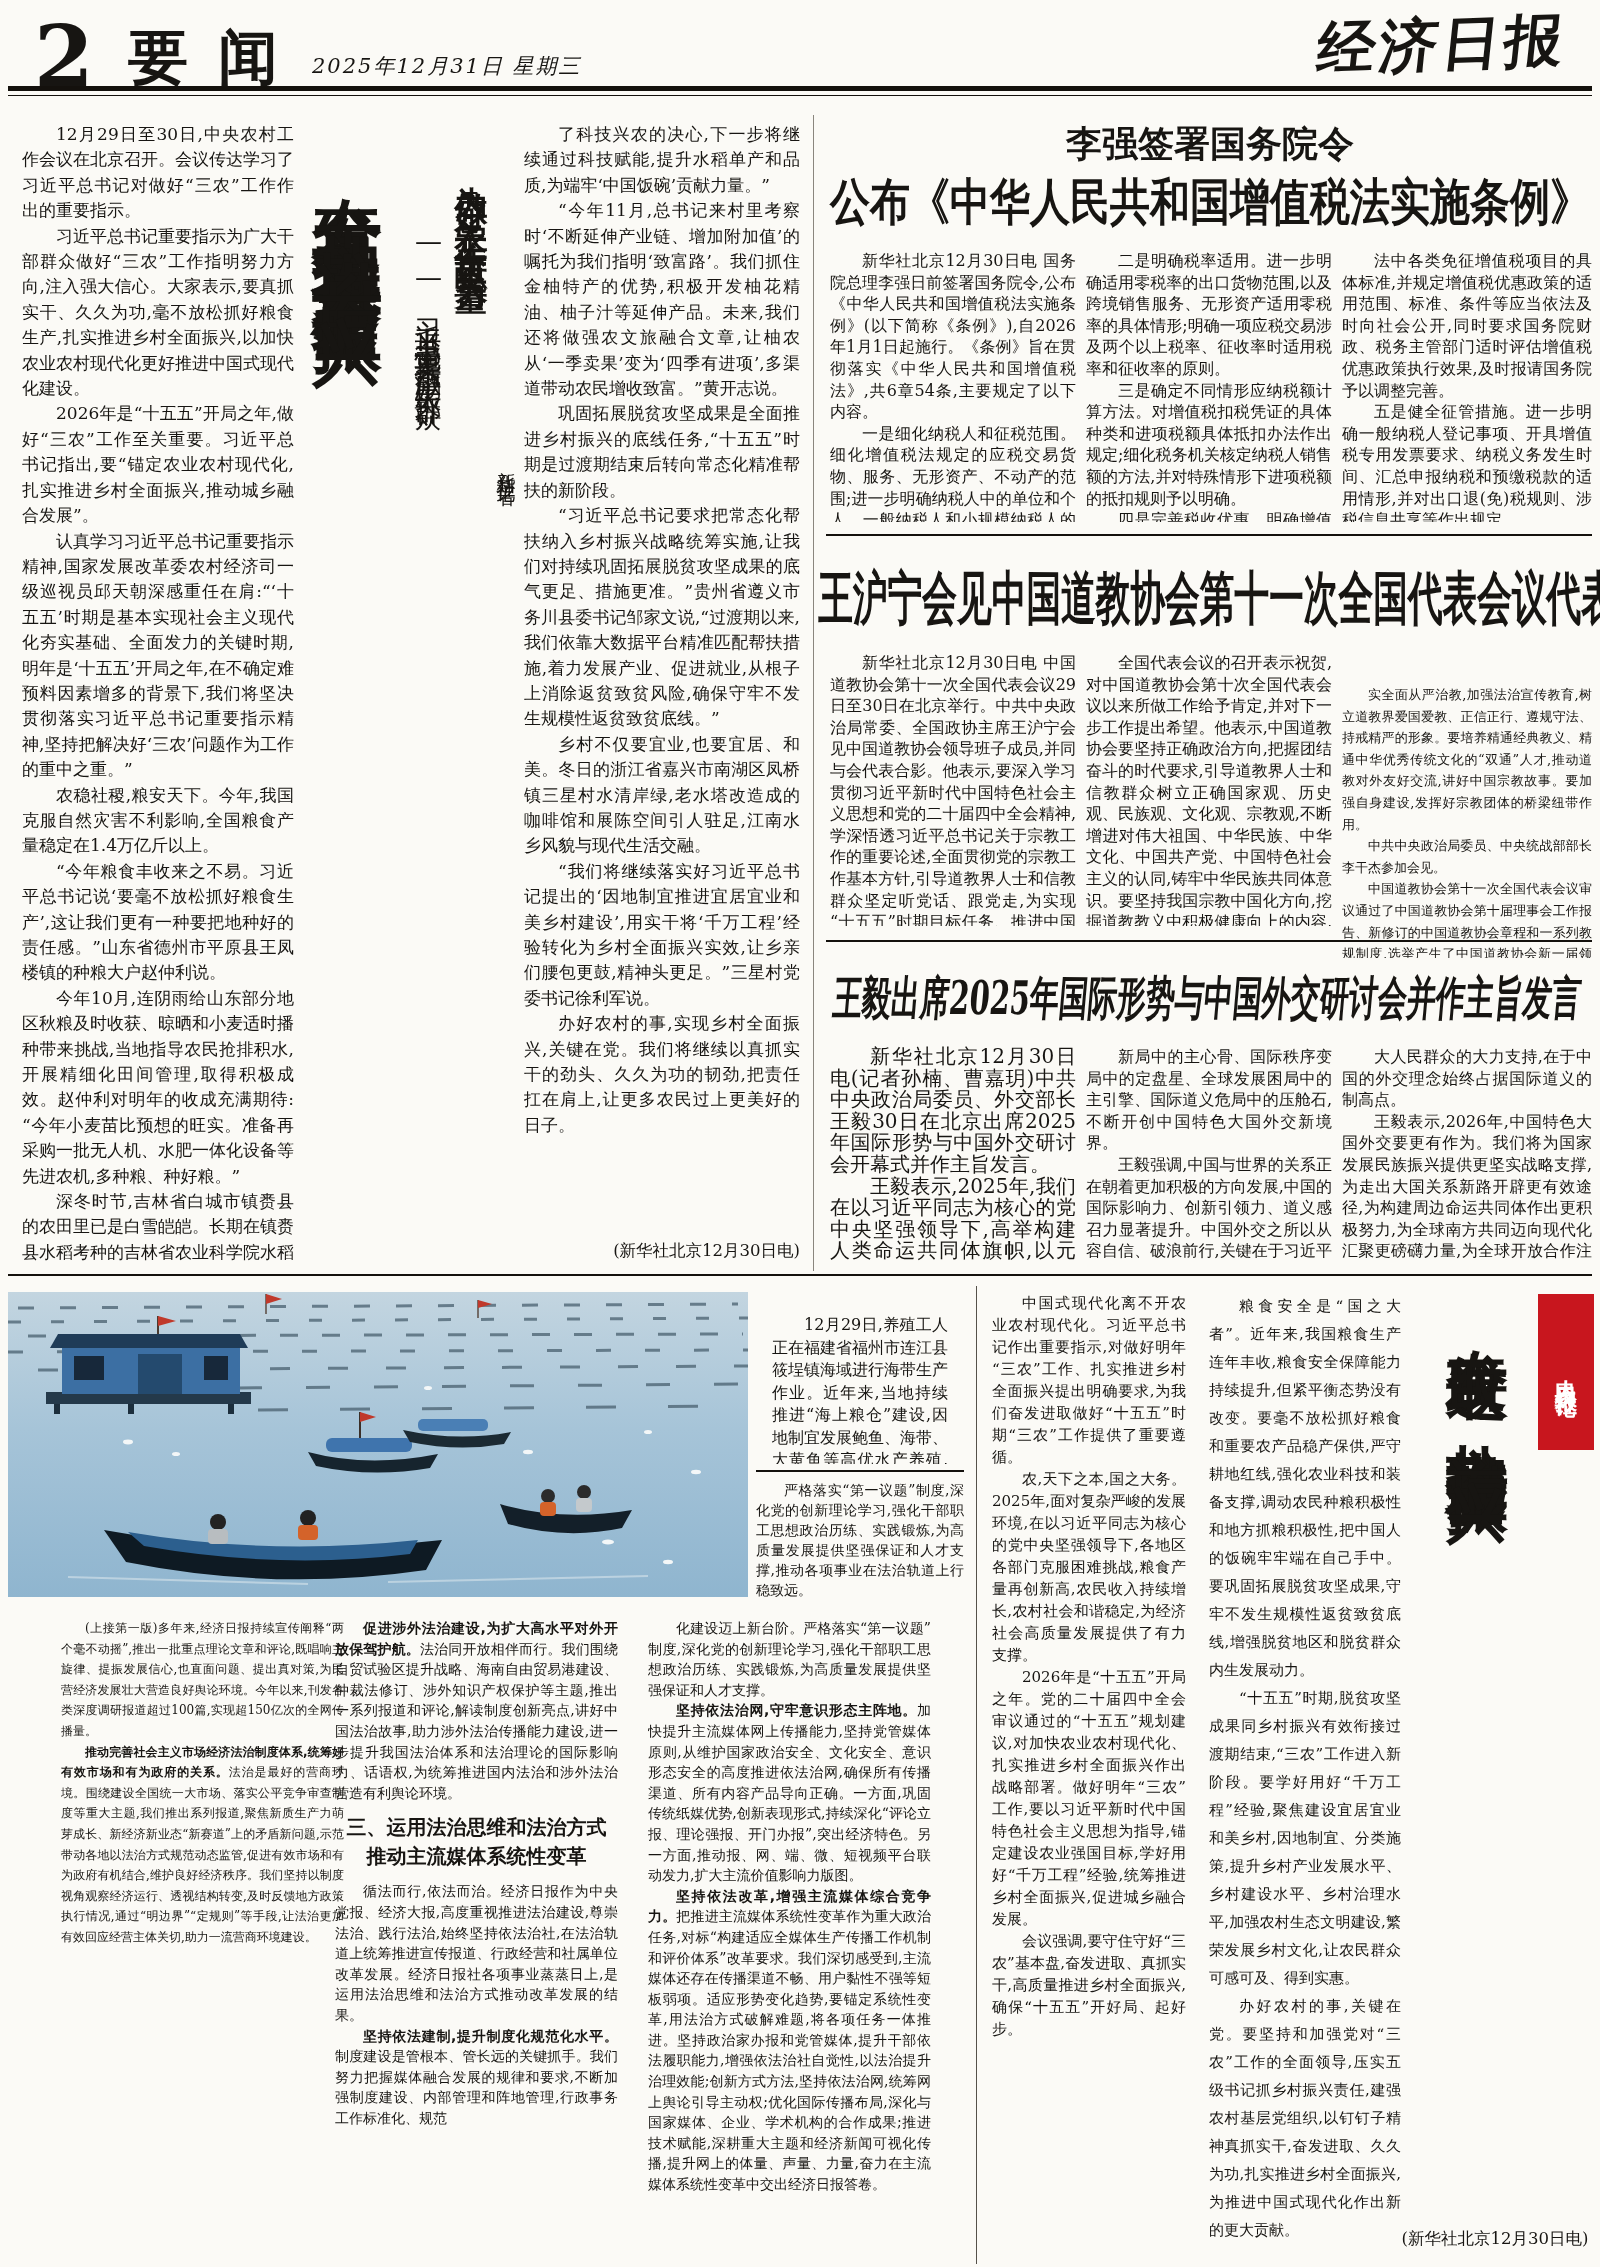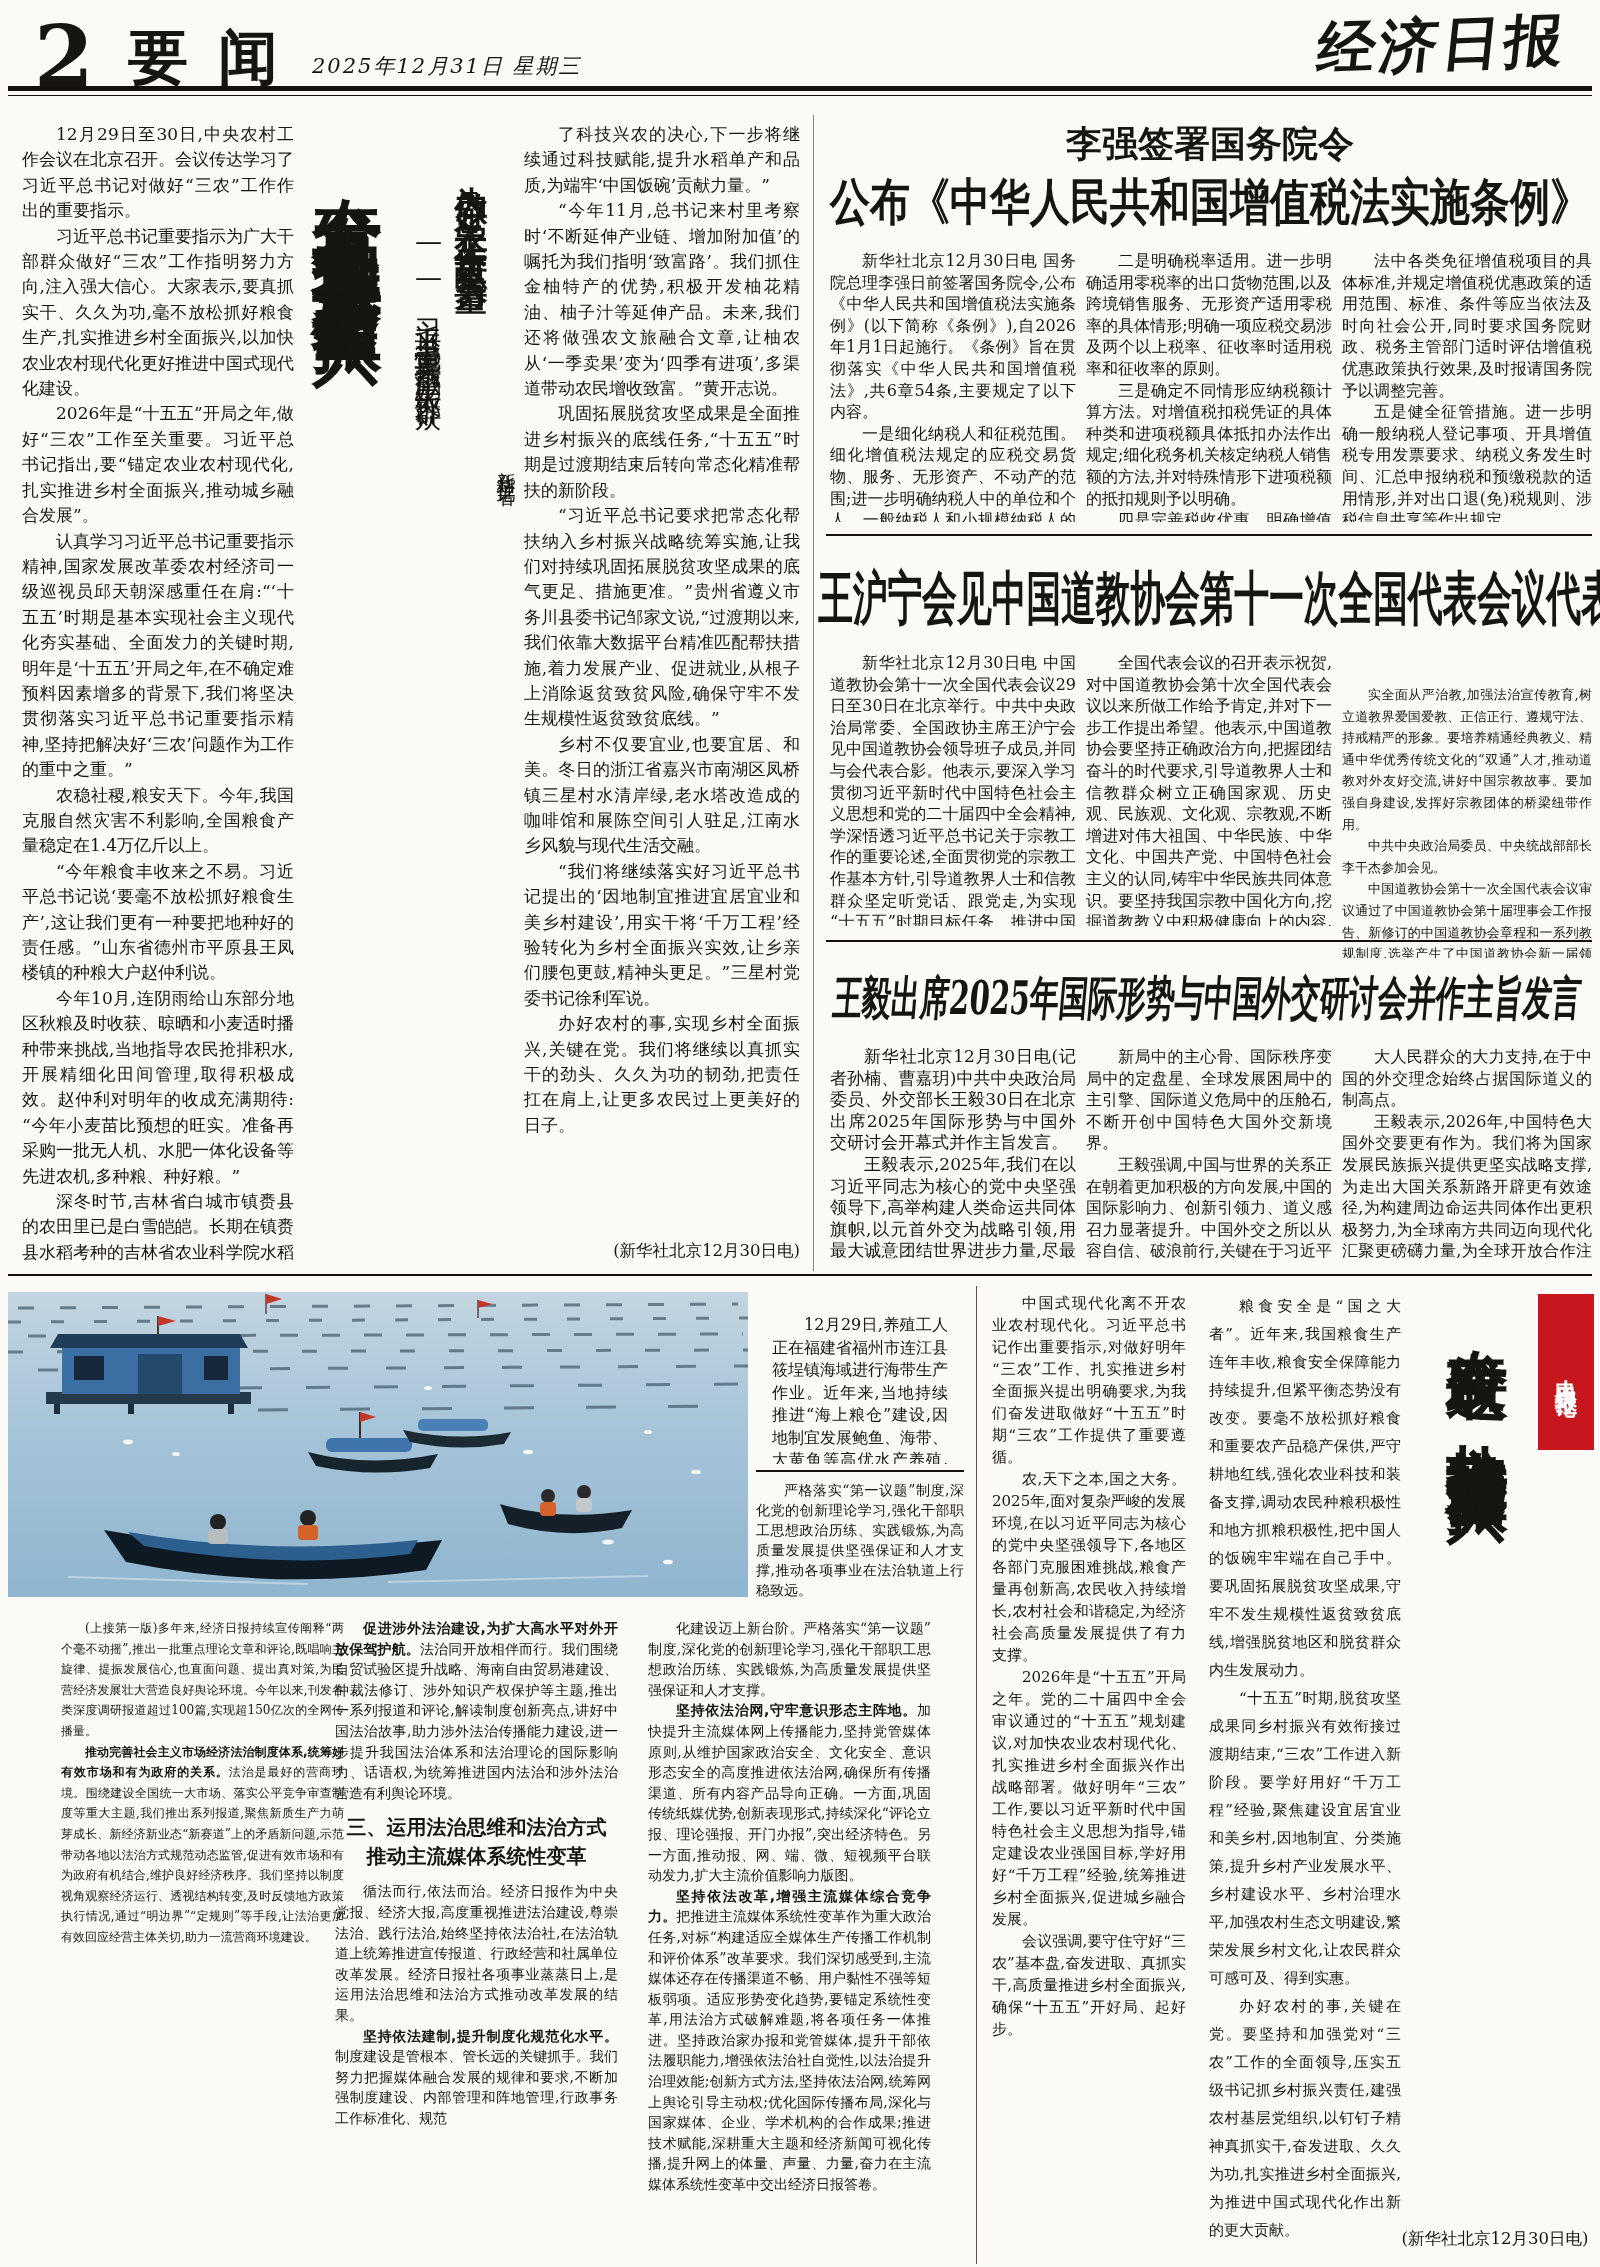--- a/index.html
+++ b/index.html
@@ -107,21 +107,21 @@
       <p>全国代表会议的召开表示祝贺,对中国道教协会第十次全国代表会议以来所做工作给予肯定,并对下一步工作提出希望。他表示,中国道教协会要坚持正确政治方向,把握团结奋斗的时代要求,引导道教界人士和信教群众树立正确国家观、历史观、民族观、文化观、宗教观,不断增进对伟大祖国、中华民族、中华文化、中国共产党、中国特色社会主义的认同,铸牢中华民族共同体意识。要坚持我国宗教中国化方向,挖掘道教教义中积极健康向上的内容,作出符合当代中国发展进步要求、符合社会主义核心价值观和中华优秀传统文化的阐释。要落</p>
     </div>
   <div class="col" style="left:1342px;top:684px;width:250px;height:274px;font-size:13px;line-height:21.6px;">
       <p>实全面从严治教,加强法治宣传教育,树立道教界爱国爱教、正信正行、遵规守法、持戒精严的形象。要培养精通经典教义、精通中华优秀传统文化的“双通”人才,推动道教对外友好交流,讲好中国宗教故事。要加强自身建设,发挥好宗教团体的桥梁纽带作用。</p>
       <p>中共中央政治局委员、中央统战部部长李干杰参加会见。</p>
       <p>中国道教协会第十一次全国代表会议审议通过了中国道教协会第十届理事会工作报告、新修订的中国道教协会章程和一系列教规制度,选举产生了中国道教协会新一届领导班子。</p>
     </div>
   <div class="rule-h" style="left:826px;top:940px;width:766px;height:2px;"></div>
 
   <div class="headline-3">王毅出席2025年国际形势与中国外交研讨会并作主旨发言</div>
-  <div class="col" style="left:830px;top:1046px;width:246px;height:216px;font-size:17px;line-height:21.6px;">
+  <div class="col" style="left:830px;top:1046px;width:246px;height:216px;font-size:20px;line-height:21.6px;">
       <p>新华社北京12月30日电(记者孙楠、曹嘉玥)中共中央政治局委员、外交部长王毅30日在北京出席2025年国际形势与中国外交研讨会开幕式并作主旨发言。</p>
       <p>王毅表示,2025年,我们在以习近平同志为核心的党中央坚强领导下,高举构建人类命运共同体旗帜,以元首外交为战略引领,用最大诚意团结世界进步力量,尽最大努力汇聚和平发展能量,做世界和平乱局中的稳定锚、周边环境</p>
     </div>
   <div class="col" style="left:1086px;top:1046px;width:246px;height:216px;font-size:16px;line-height:21.6px;">
       <p>新局中的主心骨、国际秩序变局中的定盘星、全球发展困局中的主引擎、国际道义危局中的压舱石,不断开创中国特色大国外交新境界。</p>
       <p>王毅强调,中国与世界的关系正在朝着更加积极的方向发展,中国的国际影响力、创新引领力、道义感召力显著提升。中国外交之所以从容自信、破浪前行,关键在于习近平主席领航掌舵,关键在于习近平外交思想科学指引,关键在于党中央集中统一领导,同时也在于广</p>
     </div>
   <div class="col" style="left:1342px;top:1046px;width:250px;height:216px;font-size:16px;line-height:21.6px;">
       <p>大人民群众的大力支持,在于中国的外交理念始终占据国际道义的制高点。</p>
       <p>王毅表示,2026年,中国特色大国外交要更有作为。我们将为国家发展民族振兴提供更坚实战略支撑,为走出大国关系新路开辟更有效途径,为构建周边命运共同体作出更积极努力,为全球南方共同迈向现代化汇聚更磅礴力量,为全球开放合作注入更强劲动力,为改革完善全球治理作出更突出贡献,为捍卫国家利益展现更坚定使命担当。</p>

